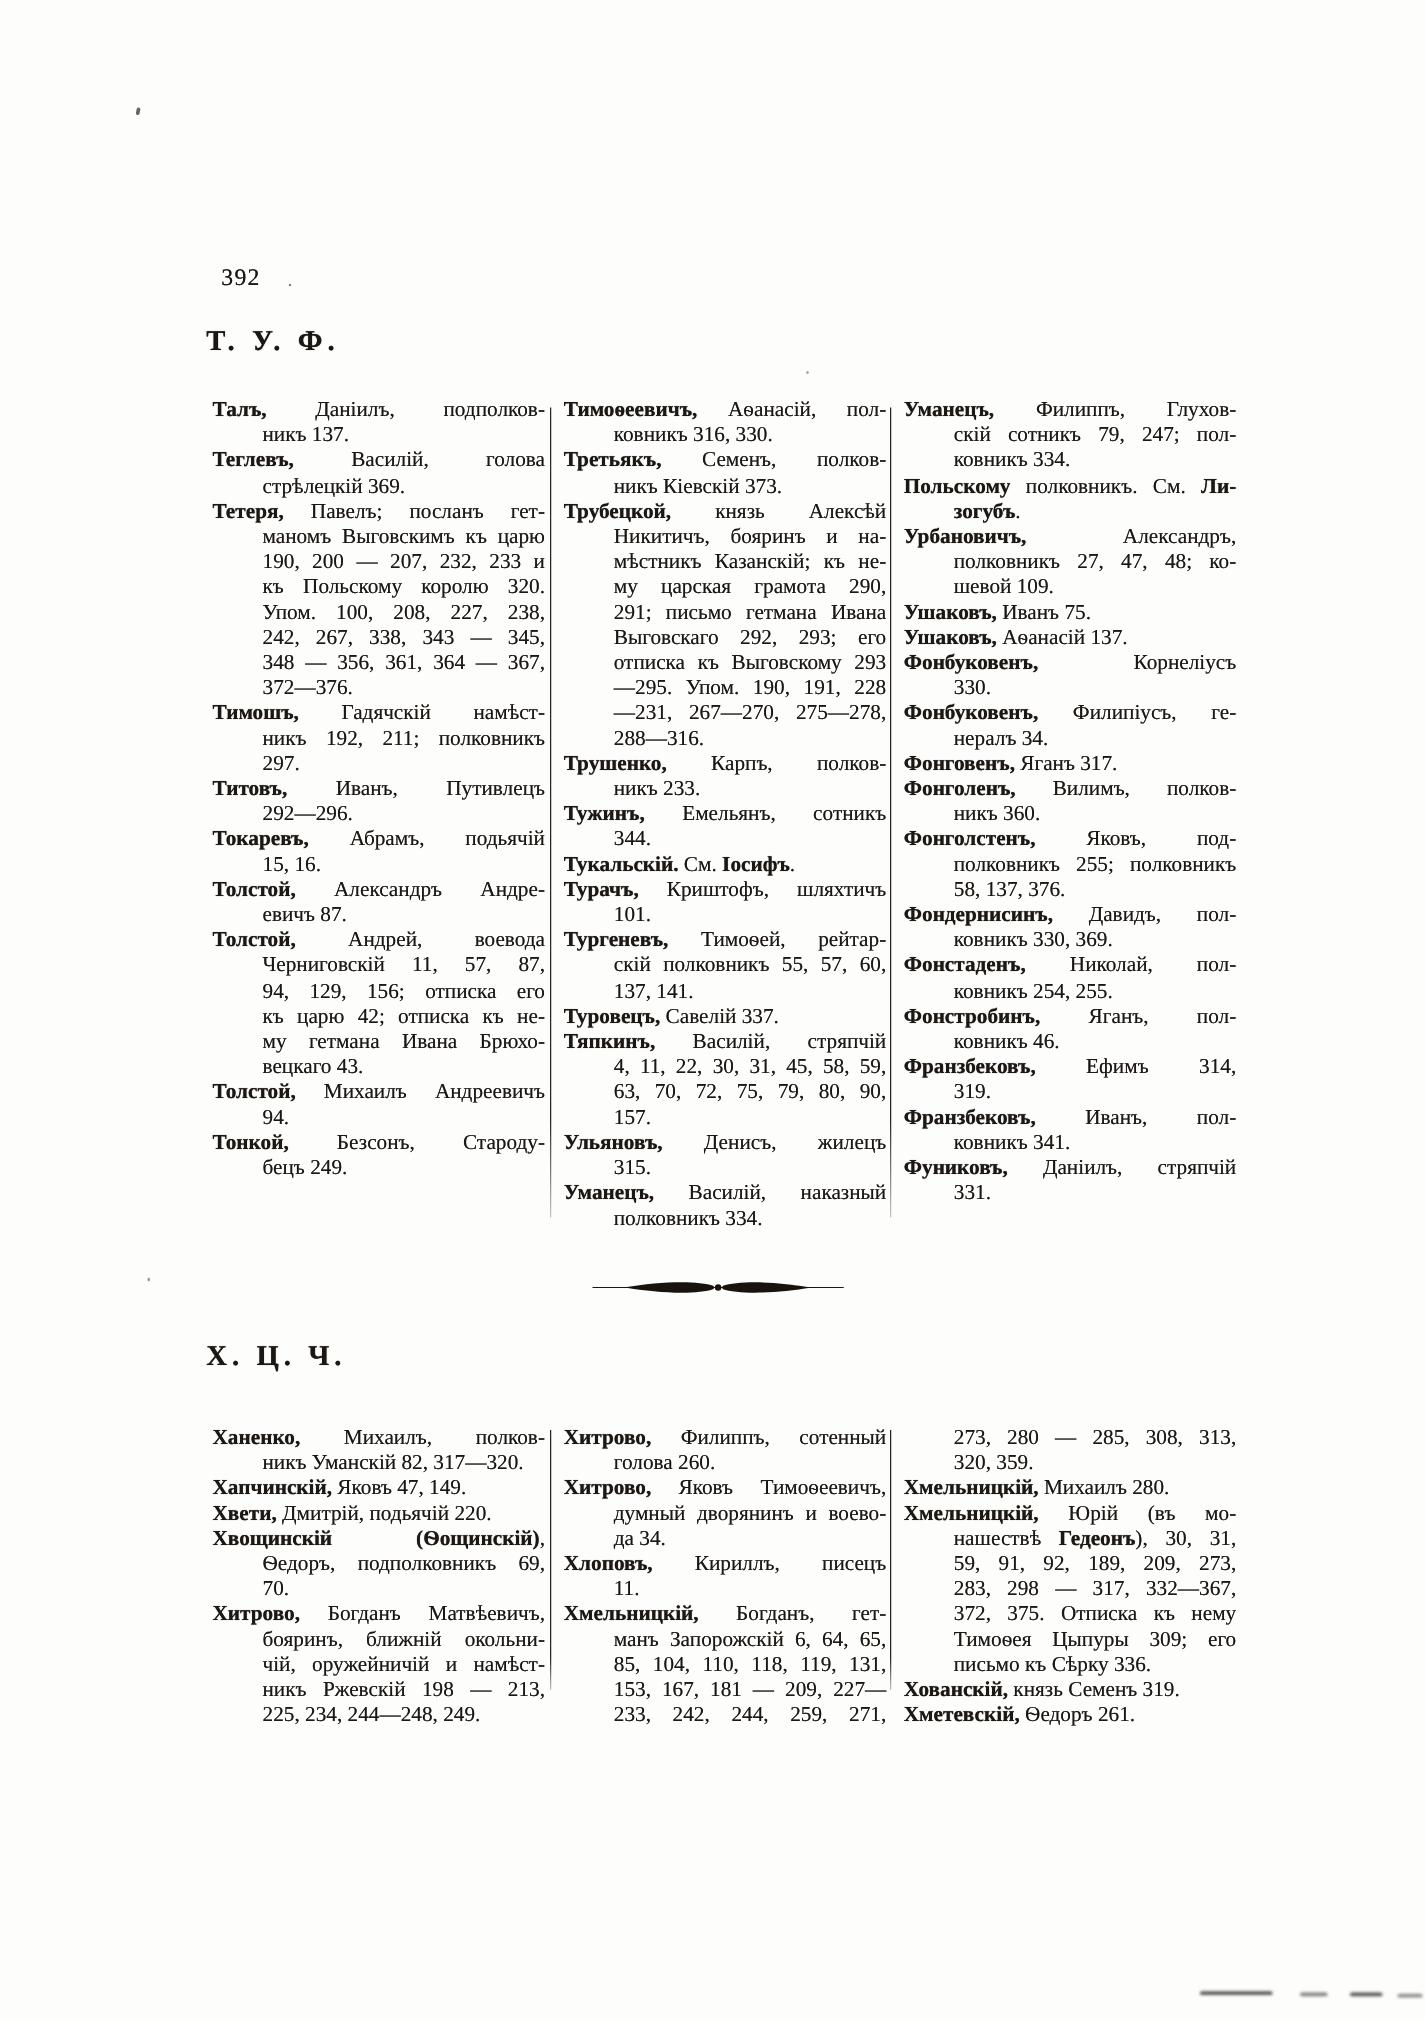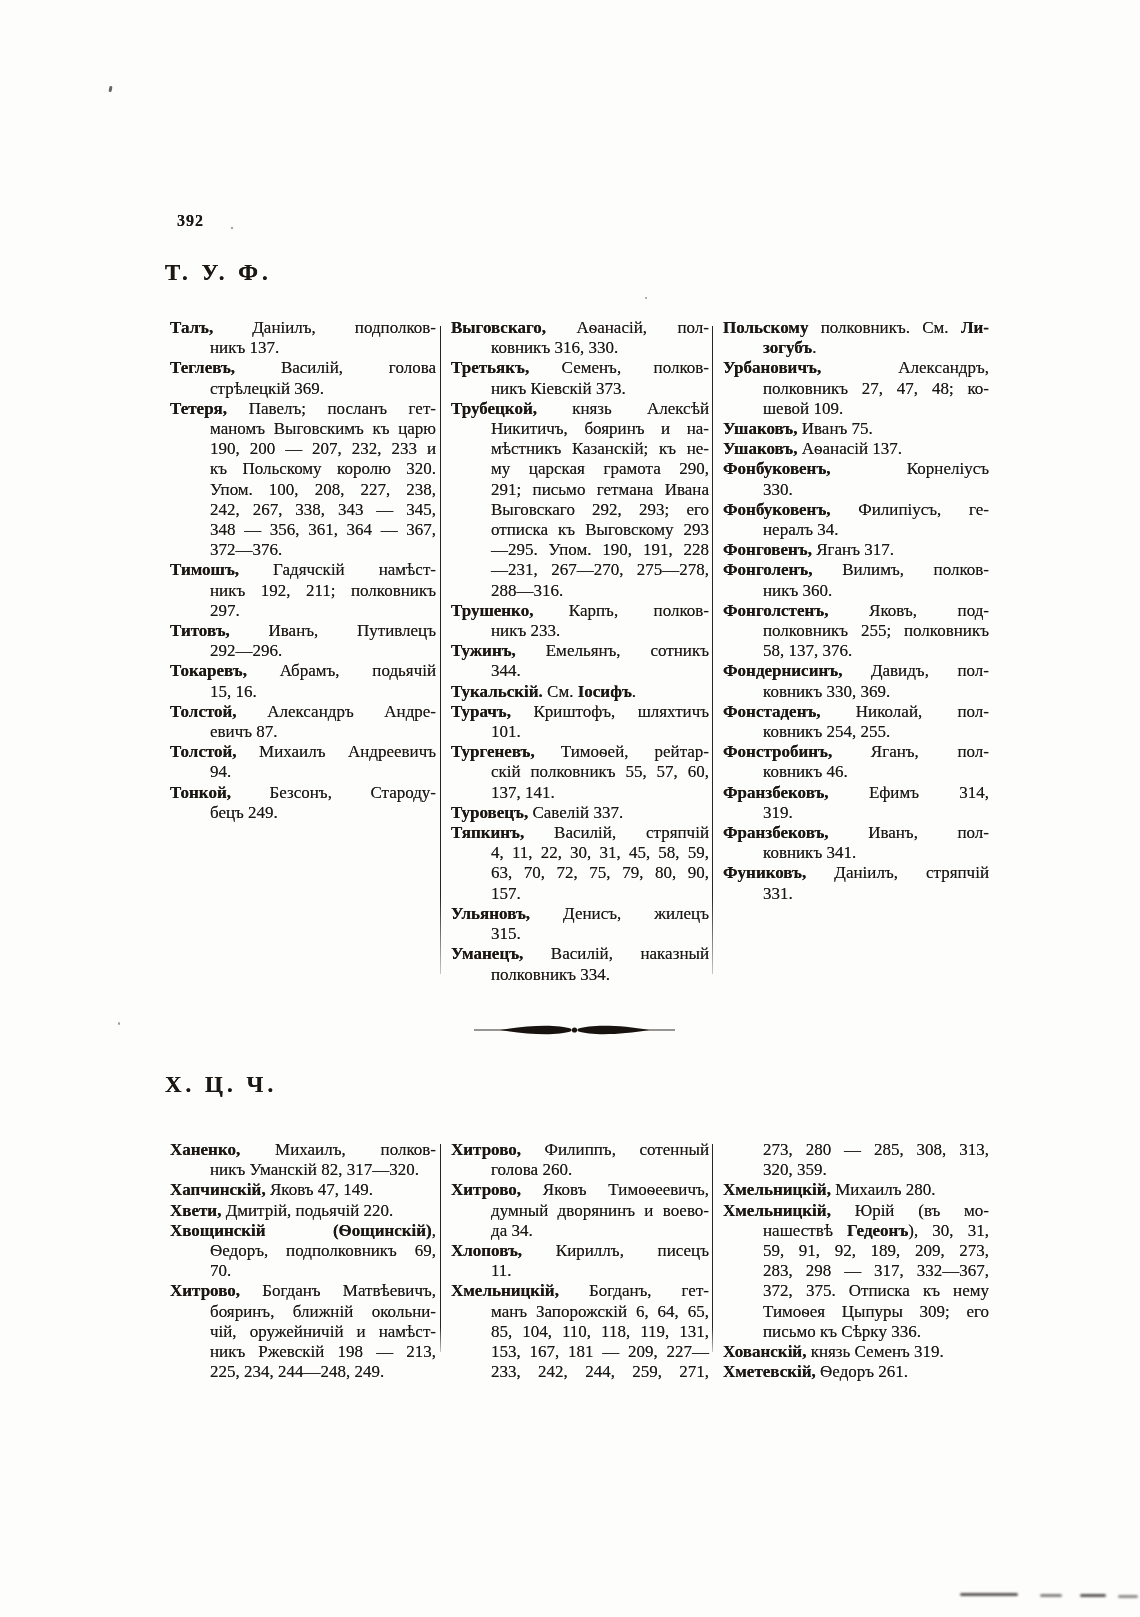--- a/index.html
+++ b/index.html
@@ -9,21 +9,21 @@
     font-family:"Liberation Serif", serif;
   }
   .sheet{
     position:relative;width:1140px;height:1617px;
     background:var(--paper,#fdfdfb);
     color:var(--ink,#1b1713);
     overflow:hidden;
   }
   .page-number{
     position:absolute;left:177px;top:212px;
-    font-size:16px;font-weight:700;letter-spacing:1px;
+    font-size:19px;font-weight:400;letter-spacing:1px;
     text-shadow:0 0 .5px rgba(20,15,10,.8);
   }
   .section-header{
     position:absolute;left:165px;width:825px;
     text-align:left;font-size:23px;font-weight:700;
     letter-spacing:4px;
     text-shadow:0 0 .6px rgba(20,15,10,.85);
   }
   .hdr1{top:260px;}
   .hdr2{top:1072px;}
@@ -102,31 +102,39 @@
         </div>
         <div class="entry">
           <div class="line first"><b class="hw">Токаревъ,</b> Абрамъ, подьячій</div>
           <div class="line cont last">15, 16.</div>
         </div>
         <div class="entry">
           <div class="line first"><b class="hw">Толстой,</b> Александръ Андре-</div>
           <div class="line cont last">евичъ 87.</div>
         </div>
         <div class="entry">
+          <div class="line first"><b class="hw">Толстой,</b> Андрей, воевода</div>
+          <div class="line cont">Черниговскій 11, 57, 87,</div>
+          <div class="line cont">94, 129, 156; отписка его</div>
+          <div class="line cont">къ царю 42; отписка къ не-</div>
+          <div class="line cont">му гетмана Ивана Брюхо-</div>
+          <div class="line cont last">вецкаго 43.</div>
+        </div>
+        <div class="entry">
           <div class="line first"><b class="hw">Толстой,</b> Михаилъ Андреевичъ</div>
           <div class="line cont last">94.</div>
         </div>
         <div class="entry">
           <div class="line first"><b class="hw">Тонкой,</b> Безсонъ, Староду-</div>
           <div class="line cont last">бецъ 249.</div>
         </div>
       </div>
     <div class="col c1">
         <div class="entry">
-          <div class="line first"><b class="hw">Выговскаго,</b> Аѳанасій, пол-</div>
+          <div class="line first"><b class="hw">Тимоѳеевичъ,</b> Аѳанасій, пол-</div>
           <div class="line cont last">ковникъ 316, 330.</div>
         </div>
         <div class="entry">
           <div class="line first"><b class="hw">Третьякъ,</b> Семенъ, полков-</div>
           <div class="line cont last">никъ Кіевскій 373.</div>
         </div>
         <div class="entry">
           <div class="line first"><b class="hw">Трубецкой,</b> князь Алексѣй</div>
           <div class="line cont">Никитичъ, бояринъ и на-</div>
           <div class="line cont">мѣстникъ Казанскій; къ не-</div>
@@ -171,20 +179,25 @@
           <div class="line first"><b class="hw">Ульяновъ,</b> Денисъ, жилецъ</div>
           <div class="line cont last">315.</div>
         </div>
         <div class="entry">
           <div class="line first"><b class="hw">Уманецъ,</b> Василій, наказный</div>
           <div class="line cont last">полковникъ 334.</div>
         </div>
       </div>
     <div class="col c2">
         <div class="entry">
+          <div class="line first"><b class="hw">Уманецъ,</b> Филиппъ, Глухов-</div>
+          <div class="line cont">скій сотникъ 79, 247; пол-</div>
+          <div class="line cont last">ковникъ 334.</div>
+        </div>
+        <div class="entry">
           <div class="line first"><b class="hw">Польскому</b> полковникъ. См. <b>Ли-</b></div>
           <div class="line cont last"><b>зогубъ</b>.</div>
         </div>
         <div class="entry">
           <div class="line first"><b class="hw">Урбановичъ,</b> Александръ,</div>
           <div class="line cont">полковникъ 27, 47, 48; ко-</div>
           <div class="line cont last">шевой 109.</div>
         </div>
         <div class="entry">
           <div class="line first last"><b class="hw">Ушаковъ,</b> Иванъ 75.</div>

